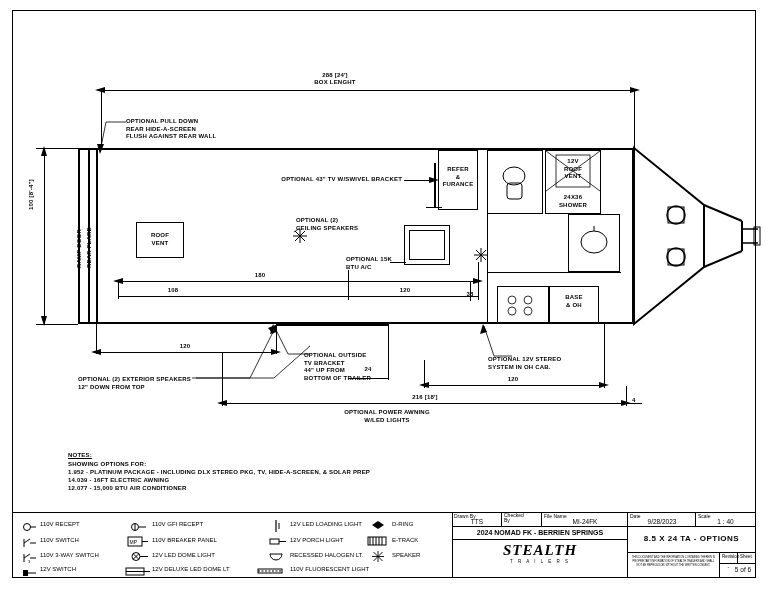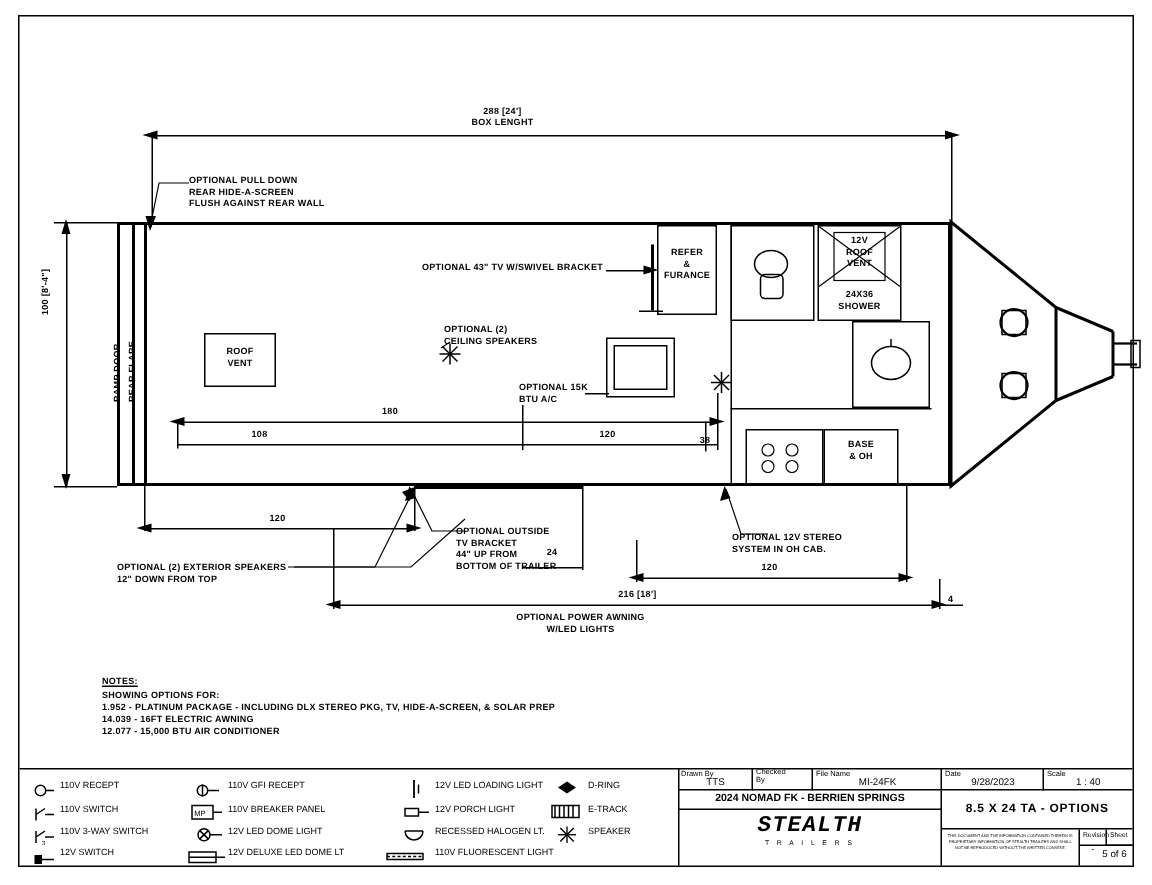--- a/index.html
+++ b/index.html
@@ -384,21 +384,21 @@
   <div class="abs tbv" style="left:542px;top:518px;width:86px;">MI-24FK</div>
   <div class="abs tbv" style="left:628px;top:518px;width:68px;">9/28/2023</div>
   <div class="abs tbv" style="left:696px;top:518px;width:59px;">1 : 40</div>
 
   <div class="tbcell" style="left:452px;top:527px;width:176px;height:13px;"></div>
   <div class="abs" style="left:452px;top:529px;width:176px;text-align:center;font-size:7px;font-weight:bold;">2024 NOMAD FK - BERRIEN SPRINGS</div>
   <div class="tbcell" style="left:628px;top:527px;width:127px;height:26px;border-right:none;"></div>
   <div class="abs" style="left:628px;top:534px;width:127px;text-align:center;font-size:8px;font-weight:bold;letter-spacing:.5px;">8.5 X 24 TA - OPTIONS</div>
 
   <div class="tbcell" style="left:452px;top:540px;width:176px;height:37px;border-bottom:none;"></div>
-  <div class="abs" style="left:452px;top:542px;width:176px;text-align:center;font-size:15px;font-weight:bold;font-style:italic;letter-spacing:1px;font-family:Liberation Mono, monospace;">STEALTH</div>
+  <div class="abs" style="left:452px;top:542px;width:176px;text-align:center;font-size:15px;font-weight:bold;font-style:italic;letter-spacing:1px;font-family:Liberation Serif, serif;">STEALTH</div>
   <div class="abs" style="left:452px;top:559px;width:176px;text-align:center;font-size:4.5px;letter-spacing:2px;">T  R  A  I  L  E  R  S</div>
 
   <div class="tbcell" style="left:628px;top:553px;width:92px;height:24px;border-bottom:none;">
     <div style="font-size:2.6px;line-height:1.5;text-align:center;padding:3px 3px;">THIS DOCUMENT AND THE INFORMATION CONTAINED THEREIN IS PROPRIETARY INFORMATION OF STEALTH TRAILERS AND SHALL NOT BE REPRODUCED WITHOUT THE WRITTEN CONSENT.</div>
   </div>
   <div class="tbcell" style="left:720px;top:553px;width:35px;height:11px;border-right:none;">
     <div class="tbl" style="font-size:4.5px;">Revision</div>
   </div>
   <div class="abs" style="left:720px;top:564px;width:17px;text-align:center;font-size:6px;">-</div>
   <div class="tbcell" style="left:737px;top:553px;width:18px;height:11px;border-right:none;border-left:1px solid #000;">

